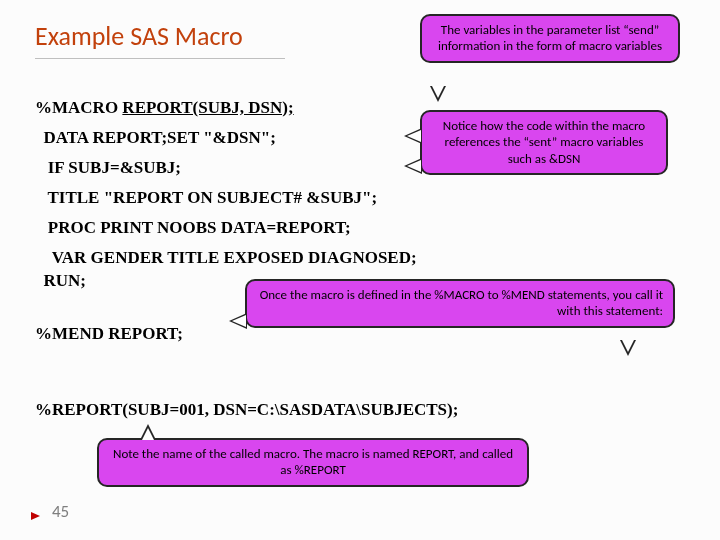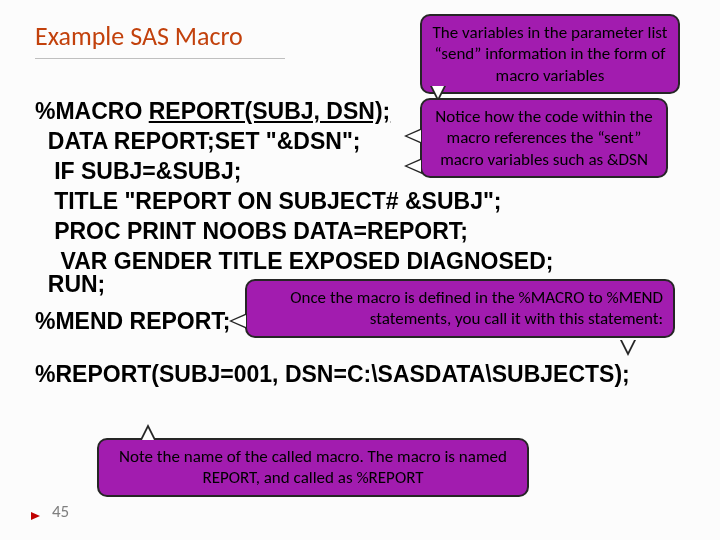--- a/index.html
+++ b/index.html
@@ -23,33 +23,33 @@
     position: absolute;
     top: 58px;
     left: 35px;
     width: 250px;
     height: 1px;
     background: #bfbfbf;
   }
   .code {
     position: absolute;
     left: 35px;
-    font-family: Liberation Sans, sans-serif;
-    font-size: 23px;
+    font-family: Liberation Serif, serif;
+    font-size: 17px;
     font-weight: bold;
     color: #000;
     white-space: pre;
   }
   .callout {
     position: absolute;
-    background: #a21caf;
+    background: #d946ef;
     border: 2px solid #262626;
     border-radius: 10px;
     padding: 6px 10px;
-    font-size: 17px;
+    font-size: 13px;
     line-height: 1.25;
     text-align: center;
     color: #000;
   }
   .pointer {
     position: absolute;
     width: 0;
     height: 0;
   }
   .pointer-left {
@@ -115,27 +115,27 @@
 <div class="title">Example SAS Macro</div>
 <div class="underline"></div>
 
 <div class="code" style="top:98px"><span>%MACRO </span><span style="text-decoration:underline">REPORT(SUBJ, DSN);</span></div>
 <div class="code" style="top:128px">  DATA REPORT;SET "&amp;DSN";</div>
 <div class="code" style="top:158px">   IF SUBJ=&amp;SUBJ;</div>
 <div class="code" style="top:188px">   TITLE "REPORT ON SUBJECT# &amp;SUBJ";</div>
 <div class="code" style="top:218px">   PROC PRINT NOOBS DATA=REPORT;</div>
 <div class="code" style="top:248px">    VAR GENDER TITLE EXPOSED DIAGNOSED;</div>
 <div class="code" style="top:271px">  RUN;</div>
-<div class="code" style="top:308px">%MEND REPORT;</div>
-<div class="code" style="top:361px">%REPORT(SUBJ=001, DSN=C:\SASDATA\SUBJECTS);</div>
+<div class="code" style="top:324px">%MEND REPORT;</div>
+<div class="code" style="top:400px">%REPORT(SUBJ=001, DSN=C:\SASDATA\SUBJECTS);</div>
 
 <div class="callout" style="top:14px; left:420px; width:260px">The variables in the parameter list “send” information in the form of macro variables</div>
 <div class="pointer pointer-down" style="top:86px; left:430px"></div>
 
-<div class="callout" style="top:98px; left:420px; width:248px">Notice how the code within the macro references the “sent” macro variables such as &amp;DSN</div>
+<div class="callout" style="top:110px; left:420px; width:248px">Notice how the code within the macro references the “sent” macro variables such as &amp;DSN</div>
 <div class="pointer pointer-left" style="top:128px; left:404px"></div>
 <div class="pointer pointer-left" style="top:158px; left:404px"></div>
 
 <div class="callout" style="top:279px; left:245px; width:430px; text-align:right">Once the macro is defined in the %MACRO to %MEND statements, you call it with this statement:</div>
 <div class="pointer pointer-left" style="top:313px; left:229px"></div>
 <div class="pointer pointer-down" style="top:340px; left:620px"></div>
 
 <div class="callout" style="top:438px; left:97px; width:432px">Note the name of the called macro. The macro is named REPORT, and called as %REPORT</div>
 <div class="pointer pointer-up" style="top:424px; left:140px"></div>
 

